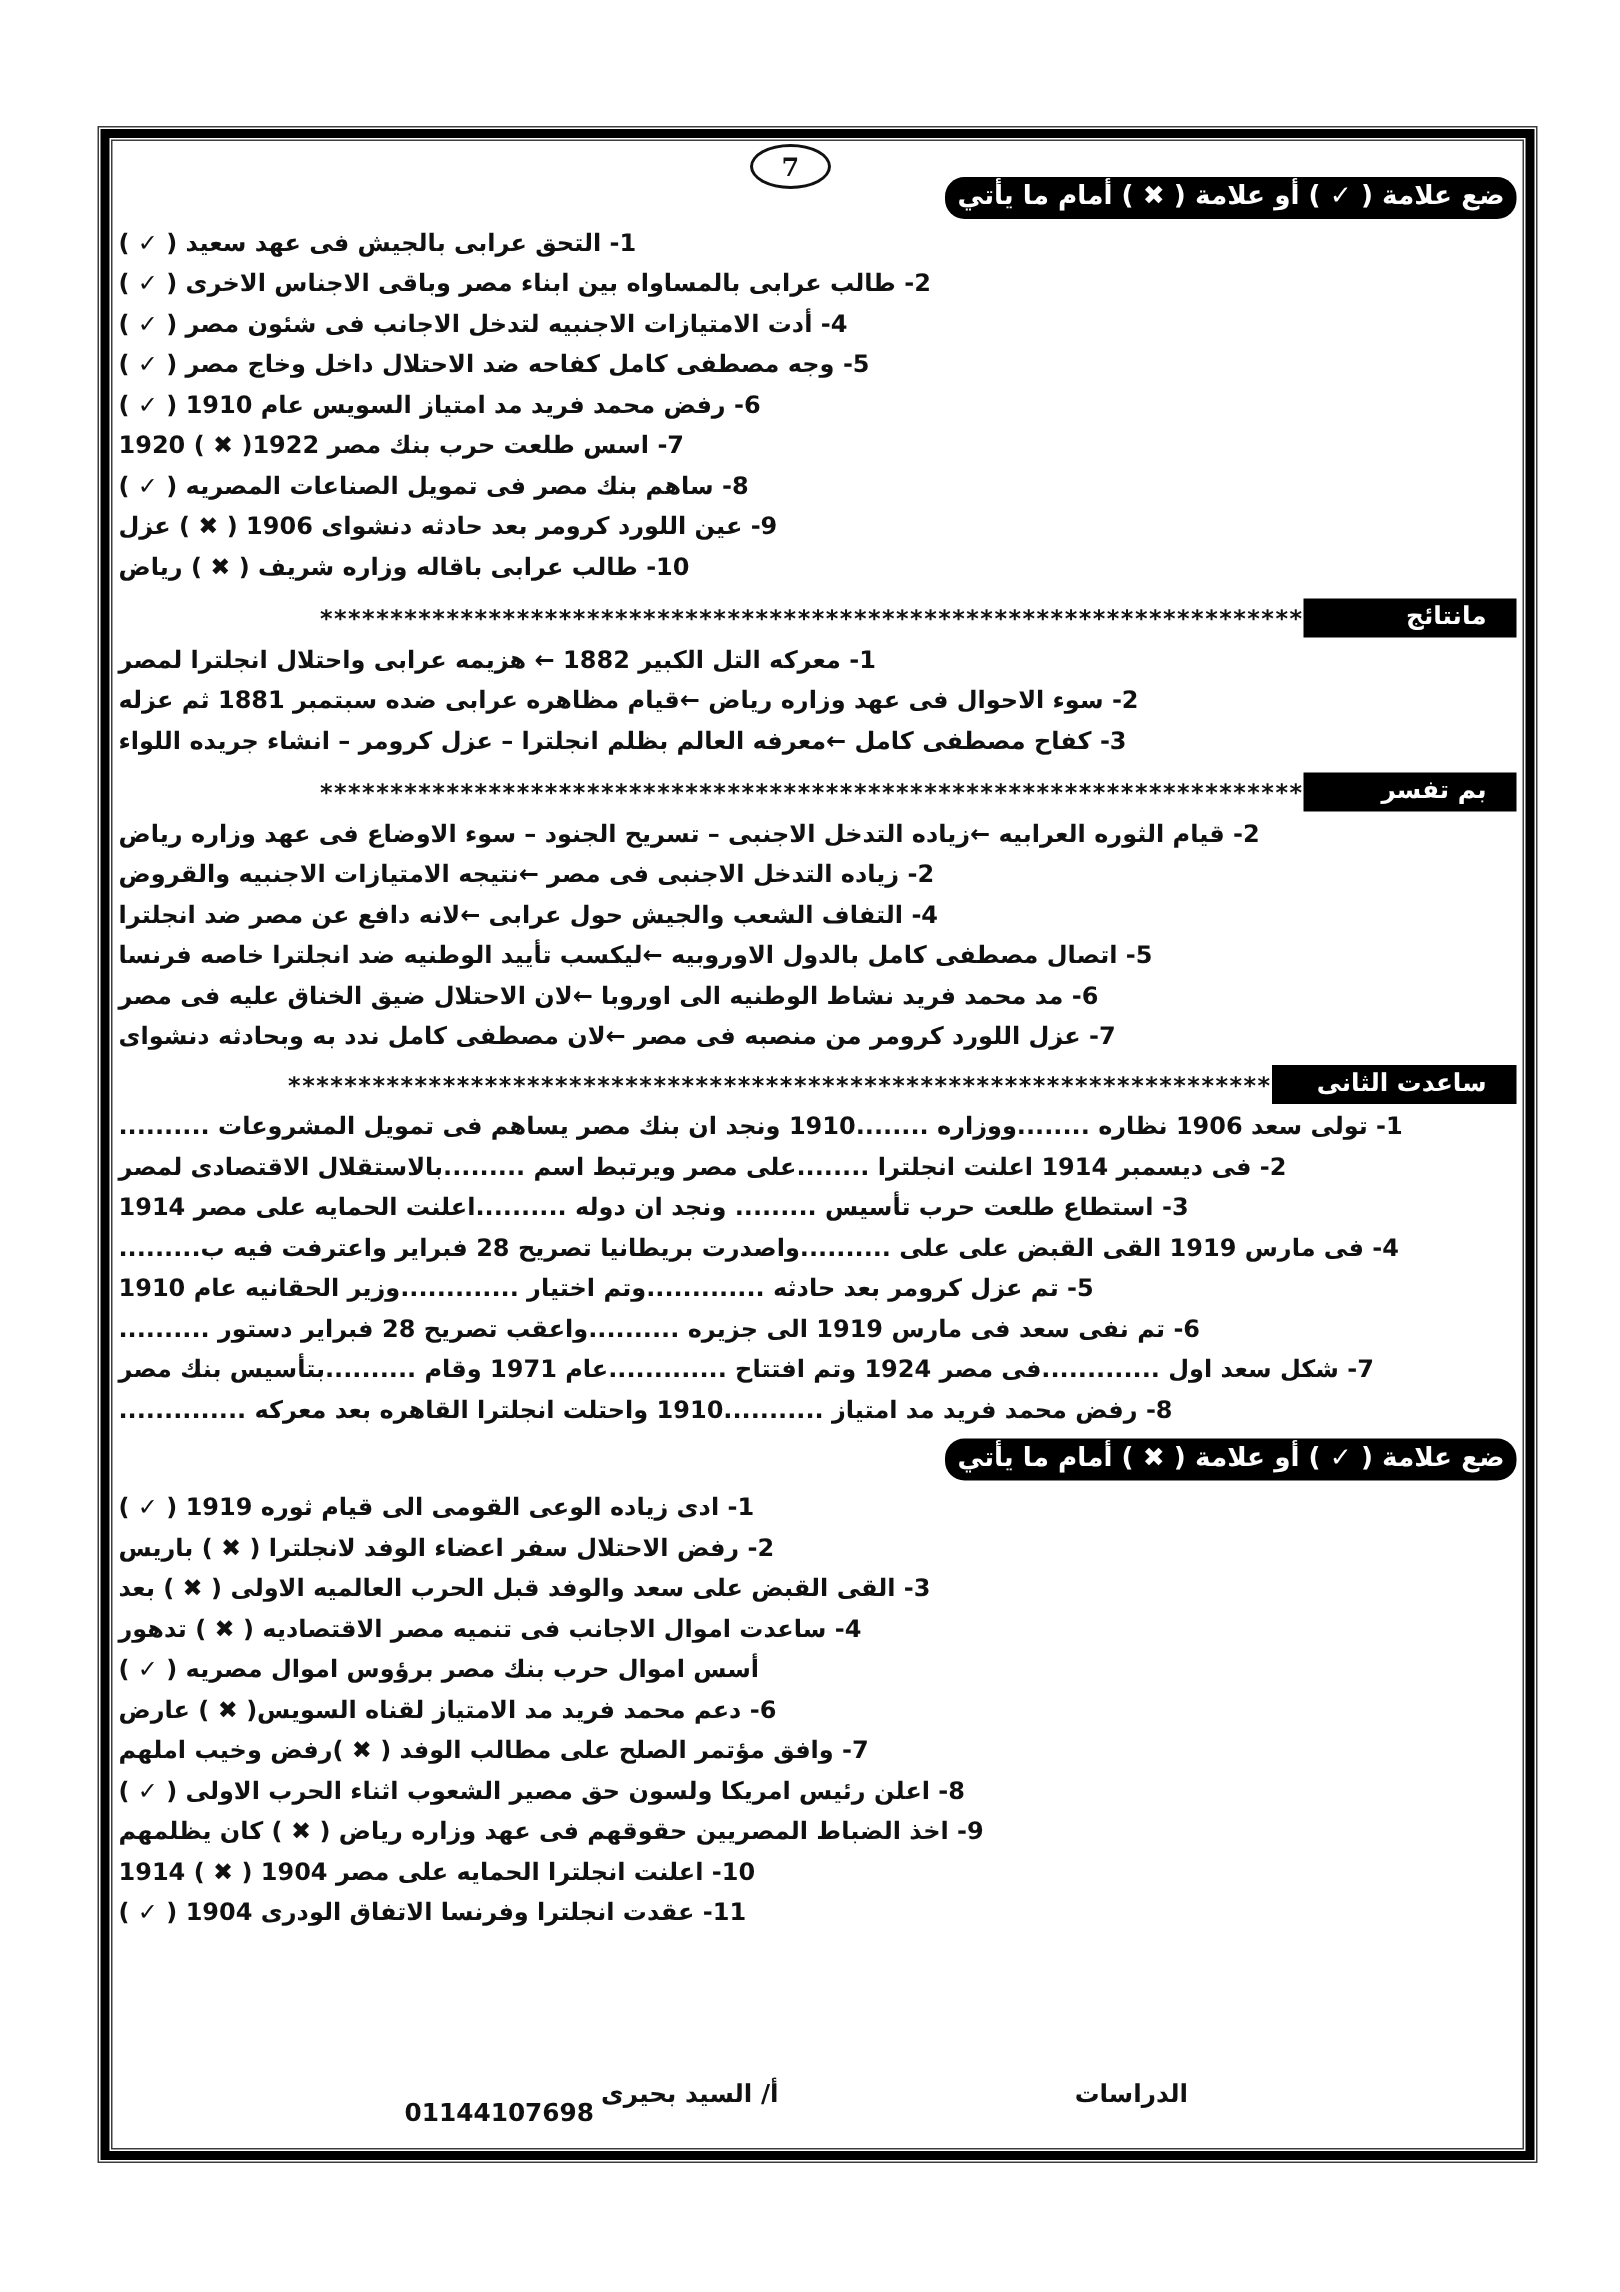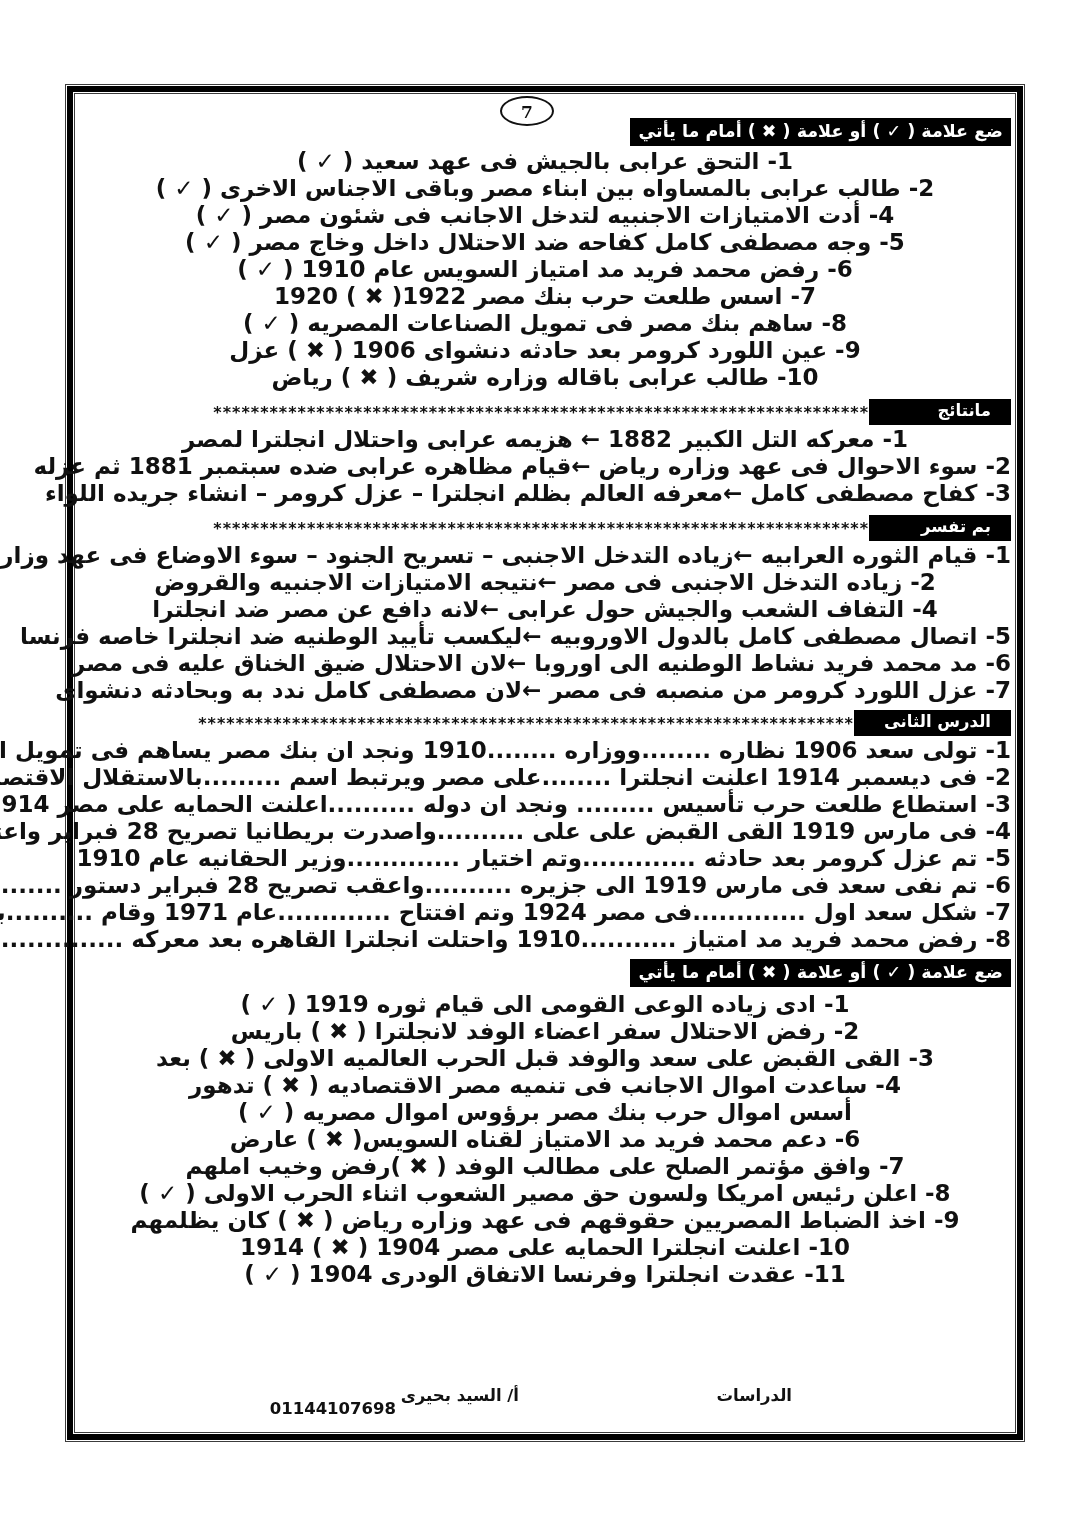--- a/index.html
+++ b/index.html
@@ -31,36 +31,36 @@
     border:2px solid #111;border-radius:50%;
     text-align:center;line-height:29px;font-size:17px;
     font-family:"DejaVu Serif",serif;font-weight:700;box-sizing:border-box;
   }
   
   .banner-row{text-align:right;}
   .sec-check1 .banner-row{margin:24px 0 2px;}
   .sec-check2 .banner-row{margin:6px 0 4px;}
   .banner{
     display:inline-block;background:#000;color:#fff;
-    font-size:17.5px;line-height:23px;padding:2px 8px 3px;
+    font-size:17.5px;line-height:23px;padding:2px 8px 3px;border-radius:13px;
   }
   
   .sep-row{display:flex;align-items:center;margin:8px 0 1px;}
   .sec-lesson2 .sep-row{margin-top:6px;}
   .chip{
     flex:0 0 auto;background:#000;color:#fff;font-size:16.5px;line-height:22px;
     padding:1px 20px 3px 30px;min-width:92px;box-sizing:content-box;text-align:right;
   }
   .stars{
     flex:0 1 auto;overflow:hidden;white-space:nowrap;direction:ltr;
     font-size:16px;letter-spacing:1px;padding-left:2px;max-width:660px;
   }
   
   .line{
-    font-size:23px;line-height:27px;white-space:nowrap;text-align:center;
+    font-size:16px;line-height:27px;white-space:nowrap;text-align:left;
   }
   .sec-check2 .line:first-of-type{margin-top:2px;}
   
   .footer{position:absolute;top:1292px;left:0;right:0;height:30px;font-size:16.5px;}
   .f-subject{position:absolute;right:223px;top:0;}
   .f-teacher{position:absolute;right:496px;top:0;}
   .f-phone{position:absolute;right:619px;top:0;direction:ltr;margin-top:13px;}
 </style>
 </head>
 <body>
@@ -92,30 +92,30 @@
               </div>
               <div class="line">1- معركه التل الكبير 1882 ← هزيمه عرابى واحتلال انجلترا لمصر</div>
               <div class="line">2- سوء الاحوال فى عهد وزاره رياض ←قيام مظاهره عرابى ضده سبتمبر 1881 ثم عزله</div>
               <div class="line">3- كفاح مصطفى كامل ←معرفه العالم بظلم انجلترا – عزل كرومر – انشاء جريده اللواء</div>
             </div>
             <div class="section sec-explain">
               <div class="sep-row">
                 <span class="chip">بم تفسر</span>
                 <span class="stars">**********************************************************************</span>
               </div>
-              <div class="line">1- قيام الثوره العرابيه ←زياده التدخل الاجنبى – تسريح الجنود – سوء الاوضاع فى عهد وزاره رياض</div>
+              <div class="line">2- قيام الثوره العرابيه ←زياده التدخل الاجنبى – تسريح الجنود – سوء الاوضاع فى عهد وزاره رياض</div>
               <div class="line">2- زياده التدخل الاجنبى فى مصر ←نتيجه الامتيازات الاجنبيه والقروض</div>
               <div class="line">4- التفاف الشعب والجيش حول عرابى ←لانه دافع عن مصر ضد انجلترا</div>
               <div class="line">5- اتصال مصطفى كامل بالدول الاوروبيه ←ليكسب تأييد الوطنيه ضد انجلترا خاصه فرنسا</div>
               <div class="line">6- مد محمد فريد نشاط الوطنيه الى اوروبا ←لان الاحتلال ضيق الخناق عليه فى مصر</div>
               <div class="line">7- عزل اللورد كرومر من منصبه فى مصر ←لان مصطفى كامل ندد به وبحادثه دنشواى</div>
             </div>
             <div class="section sec-lesson2">
               <div class="sep-row">
-                <span class="chip">الدرس الثانى</span>
+                <span class="chip">ساعدت الثانى</span>
                 <span class="stars">**********************************************************************</span>
               </div>
               <div class="line">1- تولى سعد 1906 نظاره ........ووزاره ........1910 ونجد ان بنك مصر يساهم فى تمويل المشروعات ..........</div>
               <div class="line">2- فى ديسمبر 1914 اعلنت انجلترا ........على مصر ويرتبط اسم .........بالاستقلال الاقتصادى لمصر</div>
               <div class="line">3- استطاع طلعت حرب تأسيس ......... ونجد ان دوله ..........اعلنت الحمايه على مصر 1914</div>
               <div class="line">4- فى مارس 1919 القى القبض على على ..........واصدرت بريطانيا تصريح 28 فبراير واعترفت فيه ب.........</div>
               <div class="line">5- تم عزل كرومر بعد حادثه .............وتم اختيار .............وزير الحقانيه عام 1910</div>
               <div class="line">6- تم نفى سعد فى مارس 1919 الى جزيره ..........واعقب تصريح 28 فبراير دستور ..........</div>
               <div class="line">7- شكل سعد اول .............فى مصر 1924 وتم افتتاح .............عام 1971 وقام ..........بتأسيس بنك مصر</div>
               <div class="line">8- رفض محمد فريد مد امتياز ...........1910  واحتلت انجلترا القاهره بعد معركه ..............</div>

